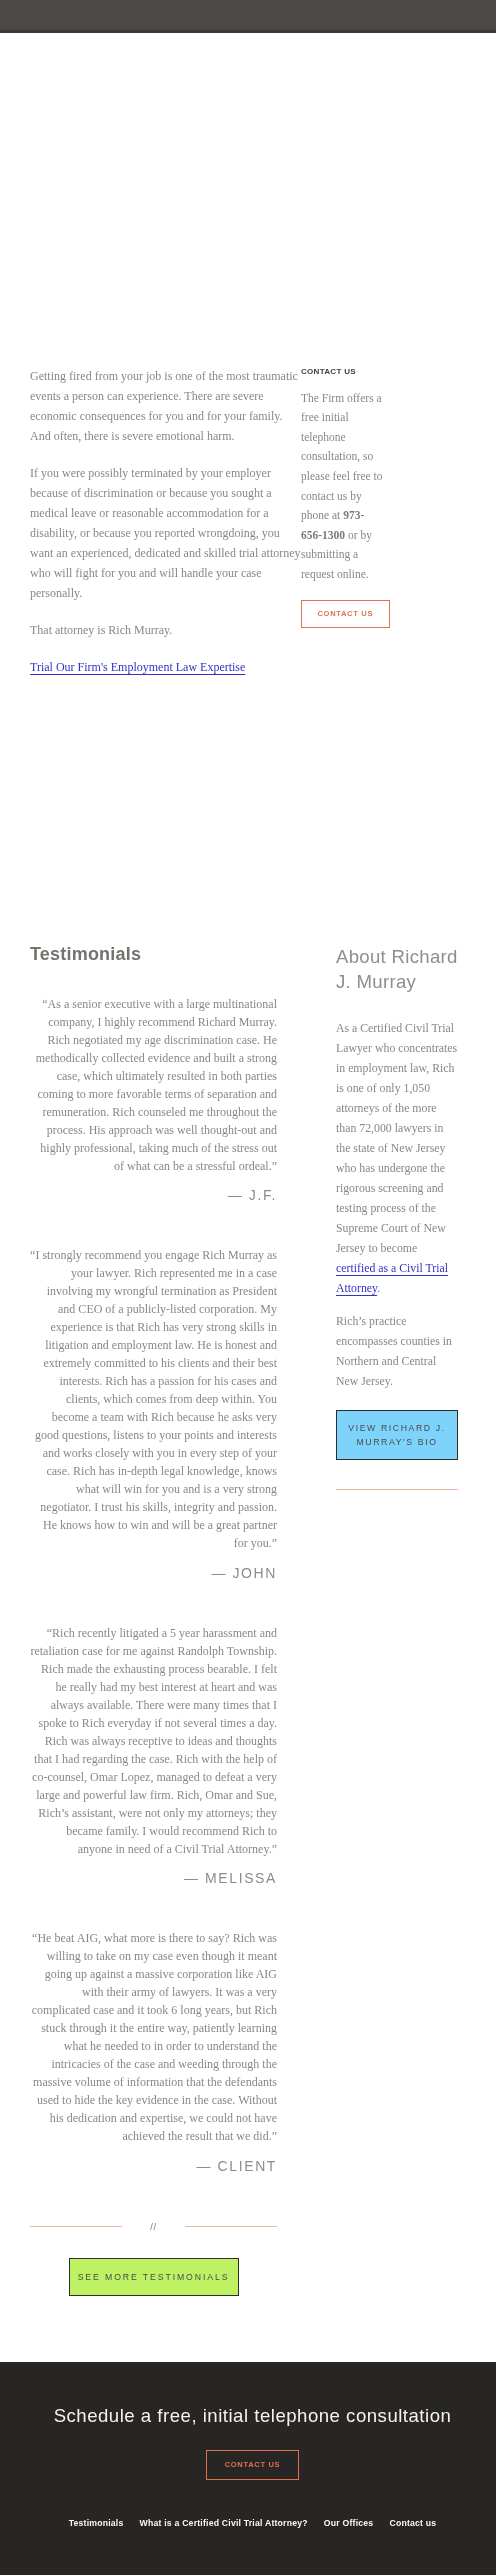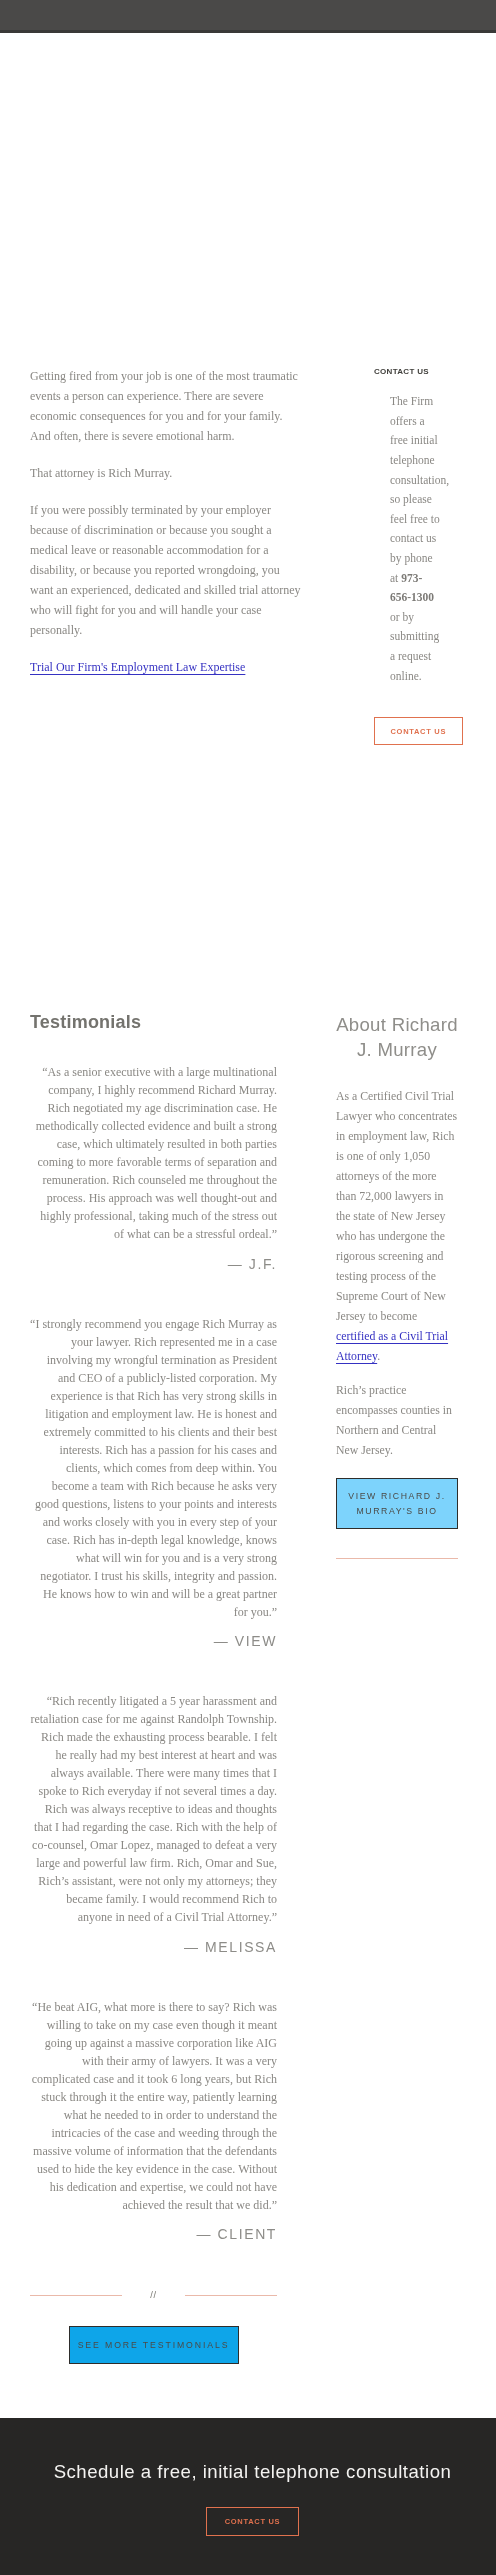--- a/index.html
+++ b/index.html
@@ -8,21 +8,21 @@
   
   .topbar {
     height: 30px;
     background: #4a4948;
     border-bottom: 3.1px solid #3a3938;
   }
 
   
   .intro {
     display: flex;
-    justify-content: space-between;
+    justify-content: flex-start;
     padding: 333px 40px 0 30px;
   }
   .intro-main { width: 271px; }
   .intro-main p {
     margin: 0 0 17px 0;
     font-size: 12px;
     line-height: 20px;
     color: #8a8884;
   }
   .text-link {
@@ -36,21 +36,21 @@
   .intro-sidebar { width: 83px; }
   .sidebar-heading {
     margin: 1.2px 0 12.4px 0;
     font-family: "Liberation Sans", sans-serif;
     font-weight: 700;
     font-size: 8px;
     letter-spacing: 0.3px;
     color: #403f3b;
   }
   .intro-sidebar p {
-    margin: 16px;
+    margin: 0;
     font-size: 11.5px;
     line-height: 19.6px;
     color: #8a8884;
   }
   .phone-strong { font-weight: 700; color: #7c7a76; }
   .btn-orange {
     display: inline-block;
     margin-top: 15px;
     padding: 8.7px 15.5px;
     border: 1.2px solid #e0714e;
@@ -103,43 +103,42 @@
   .slash-divider .rule { flex: 1; height: 0.6px; background: #eab9aa; }
   .slash-divider .slashes {
     padding: 0 28.6px;
     font-family: "Liberation Sans", sans-serif;
     font-size: 9.3px;
     color: #77766f;
     letter-spacing: 0.6px;
   }
   .btn-see-more {
     display: block;
-    margin: 0 auto;
+    margin: 12px auto;
     width: 170px;
     padding: 13px 0;
     border: 1.2px solid #2e2d2b;
-    background: #0ea5e9;
+    background: #bef264;
     color: #4b4a46;
     font-family: "Liberation Sans", sans-serif;
     font-size: 8.7px;
     letter-spacing: 1.9px;
     text-align: center;
     cursor: pointer;
   }
 
   .col-about { width: 122px; }
   .about-title {
     margin: 0 0 23.6px 0;
     font-family: "Liberation Sans", sans-serif;
     font-weight: 300;
     font-size: 18.6px;
     line-height: 25px;
     letter-spacing: 0.3px;
     color: #8f8e8a;
-    text-align: center;
   }
   .col-about p {
     margin: 0 0 13.7px 0;
     font-size: 11.8px;
     line-height: 20px;
     color: #8a8884;
   }
   .btn-bio {
     display: block;
     box-sizing: border-box;
@@ -194,43 +193,43 @@
   }
 </style>
 </head>
 <body>
 
 <header class="topbar"></header>
 
 <section class="intro">
   <div class="intro-main">
     <p>Getting fired from your job is one of the most traumatic events a person can experience. There are severe economic consequences for you and for your family. And often, there is severe emotional harm.</p>
+    <p>If you were possibly terminated by your employer because of discrimination or because you sought a medical leave or reasonable accommodation for a disability, or because you reported wrongdoing, you want an experienced, dedicated and skilled trial attorney who will fight for you and will handle your case personally.</p>
     <p>That attorney is Rich Murray.</p>
-    <p>If you were possibly terminated by your employer because of discrimination or because you sought a medical leave or reasonable accommodation for a disability, or because you reported wrongdoing, you want an experienced, dedicated and skilled trial attorney who will fight for you and will handle your case personally.</p>
     <a href="#" class="text-link">Trial Our Firm's Employment Law Expertise</a>
   </div>
   <aside class="intro-sidebar">
     <h4 class="sidebar-heading">CONTACT US</h4>
     <p><span>The Firm offers a free initial telephone consultation, so please feel free to contact us by phone at </span><span class="phone-strong">973-656-1300</span><span> or by submitting a request online.</span></p>
     <button class="btn-orange">CONTACT US</button>
   </aside>
 </section>
 
 <section class="mid">
   <div class="col-testimonials">
     <h2 class="testimonials-title">Testimonials</h2>
 
     <div class="testimonial">
       <p class="quote">“As a senior executive with a large multinational company, I highly recommend Richard Murray. Rich negotiated my age discrimination case. He methodically collected evidence and built a strong case, which ultimately resulted in both parties coming to more favorable terms of separation and remuneration. Rich counseled me throughout the process. His approach was well thought-out and highly professional, taking much of the stress out of what can be a stressful ordeal.”</p>
       <div class="attribution">— J.F.</div>
     </div>
 
     <div class="testimonial">
       <p class="quote">“I strongly recommend you engage Rich Murray as your lawyer. Rich represented me in a case involving my wrongful termination as President and CEO of a publicly-listed corporation. My experience is that Rich has very strong skills in litigation and employment law. He is honest and extremely committed to his clients and their best interests. Rich has a passion for his cases and clients, which comes from deep within. You become a team with Rich because he asks very good questions, listens to your points and interests and works closely with you in every step of your case. Rich has in-depth legal knowledge, knows what will win for you and is a very strong negotiator. I trust his skills, integrity and passion. He knows how to win and will be a great partner for you.”</p>
-      <div class="attribution">— VIEW</div>
+      <div class="attribution">— JOHN</div>
     </div>
 
     <div class="testimonial">
       <p class="quote">“Rich recently litigated a 5 year harassment and retaliation case for me against Randolph Township. Rich made the exhausting process bearable. I felt he really had my best interest at heart and was always available. There were many times that I spoke to Rich everyday if not several times a day. Rich was always receptive to ideas and thoughts that I had regarding the case. Rich with the help of co-counsel, Omar Lopez, managed to defeat a very large and powerful law firm. Rich, Omar and Sue, Rich’s assistant, were not only my attorneys; they became family. I would recommend Rich to anyone in need of a Civil Trial Attorney.”</p>
       <div class="attribution">— MELISSA</div>
     </div>
 
     <div class="testimonial">
       <p class="quote">“He beat AIG, what more is there to say? Rich was willing to take on my case even though it meant going up against a massive corporation like AIG with their army of lawyers. It was a very complicated case and it took 6 long years, but Rich stuck through it the entire way, patiently learning what he needed to in order to understand the intricacies of the case and weeding through the massive volume of information that the defendants used to hide the key evidence in the case. Without his dedication and expertise, we could not have achieved the result that we did.”</p>
       <div class="attribution">— CLIENT</div>

